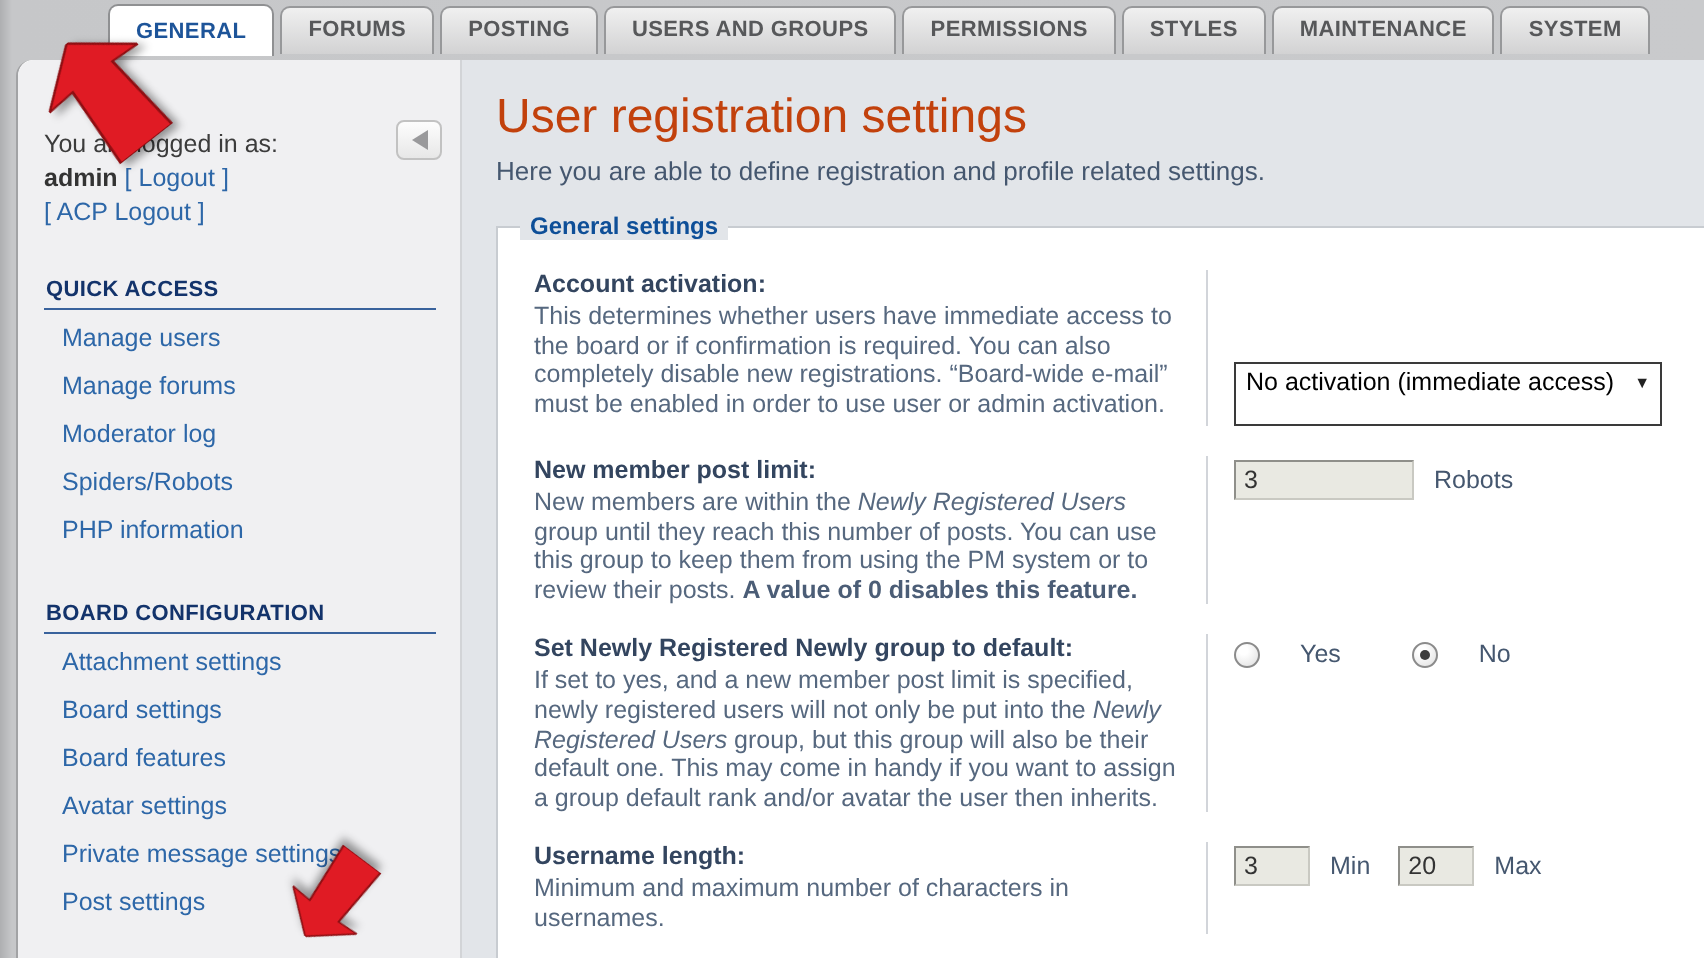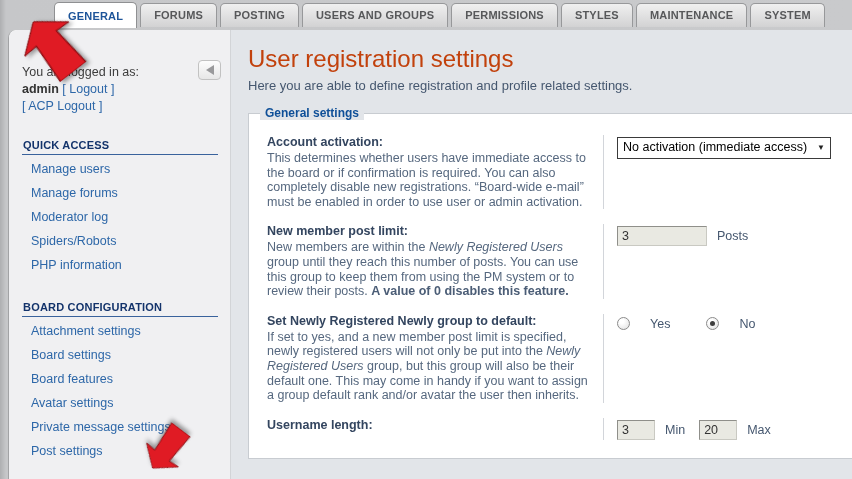--- a/index.html
+++ b/index.html
@@ -88,22 +88,22 @@
     border-color:#8f8f8a #c9c9c2 #c9c9c2 #8f8f8a;
     font-family:"Liberation Sans", sans-serif; font-size:12.5px; color:#333;
     padding:2px 4px; height:20px;
   }
   .w-posts { width:90px; }
   .w-small { width:38px; }
   .suffix { margin:3px 14px 0 10px; }
 
   .select {
     display:inline-flex; background:#fff;
-    border:1px solid #3a3a3a; padding:2px 5px 3px 5px; font-size:12.5px; color:#000;
-    cursor:pointer; line-height:15px;
+    border:1px solid #3a3a3a; padding:2px 5px 13px 5px; font-size:12.5px; color:#000;
+    cursor:pointer; line-height:15px;margin-top:44px;
   }
   .select .caret { font-size:8px; color:#222; margin-left:10px; }
 
   .radio-group { display:flex; align-items:center; gap:20px; margin-top:1px; }
   .radio {
     width:13px; height:13px; border-radius:50%;
     border:1px solid #8b8b8b; background:radial-gradient(circle at 35% 30%,#ffffff 20%,#e2e2e2 90%);
     display:inline-block; position:relative; cursor:pointer; flex:0 0 13px;
   }
   .radio.checked::after {
@@ -188,21 +188,21 @@
         </div>
       </div>
 
       <div class="row">
         <div class="row-label">
           <div class="lbl">New member post limit:</div>
           <div class="desc"><span>New members are within the </span><i>Newly Registered Users</i><span> group until they reach this number of posts. You can use this group to keep them from using the PM system or to review their posts. </span><b>A value of 0 disables this feature.</b></div>
         </div>
         <div class="row-field">
           <input class="txt-input w-posts" value="3" style="">
-          <span class="suffix">Posts</span>
+          <span class="suffix">Robots</span>
         </div>
       </div>
 
       <div class="row">
         <div class="row-label">
           <div class="lbl">Set Newly Registered Newly group to default:</div>
           <div class="desc"><span>If set to yes, and a new member post limit is specified, newly registered users will not only be put into the </span><i>Newly Registered Users</i><span> group, but this group will also be their default one. This may come in handy if you want to assign a group default rank and/or avatar the user then inherits.</span></div>
         </div>
         <div class="row-field">
           <div class="radio-group">
@@ -210,20 +210,21 @@
             <span class="radio-label">Yes</span>
             <span class="radio checked"></span>
             <span class="radio-label">No</span>
           </div>
         </div>
       </div>
 
       <div class="row">
         <div class="row-label">
           <div class="lbl">Username length:</div>
+          <div class="desc"><span>Minimum and maximum number of characters in usernames.</span></div>
         </div>
         <div class="row-field">
           <input class="txt-input w-small" value="3" style="">
           <span class="suffix">Min</span>
           <input class="txt-input w-small" value="20" style="">
           <span class="suffix">Max</span>
         </div>
       </div>
 
     </div>

